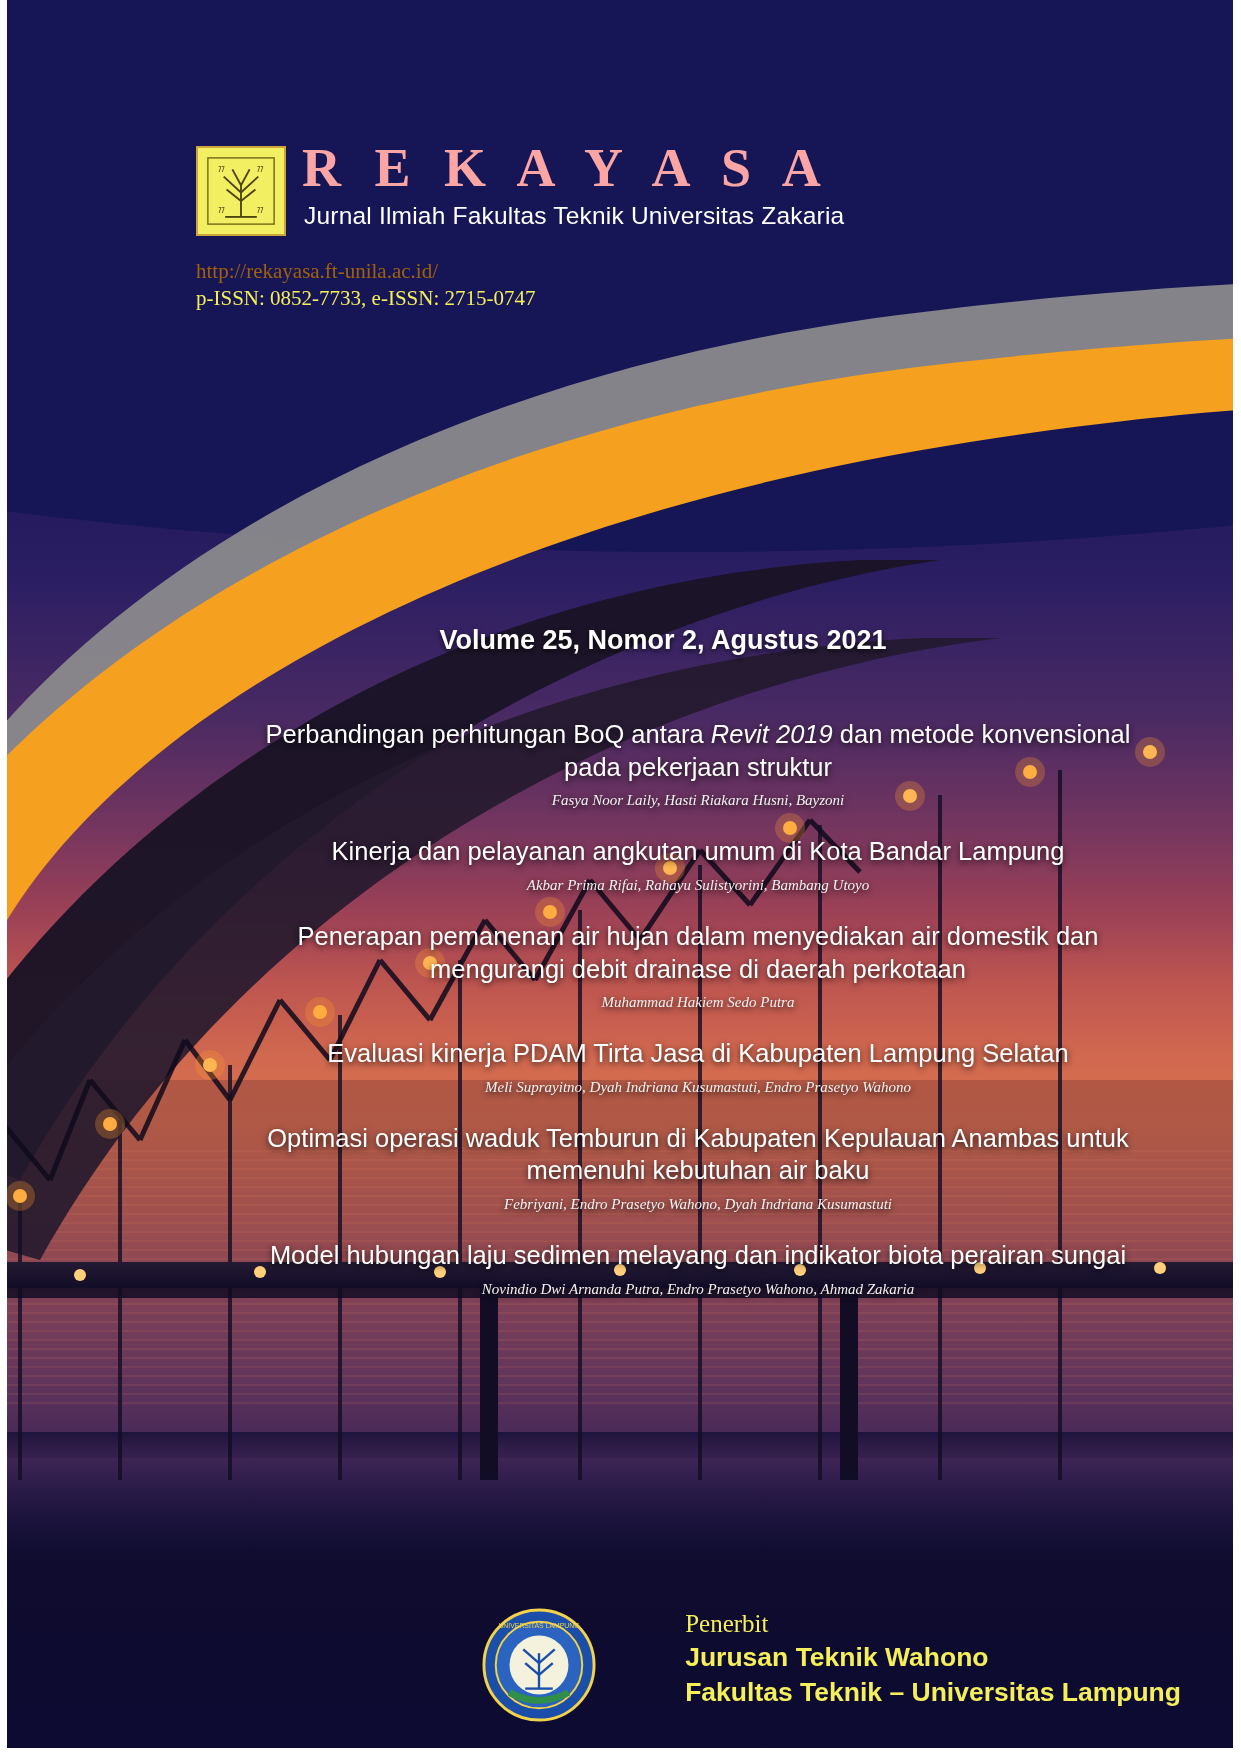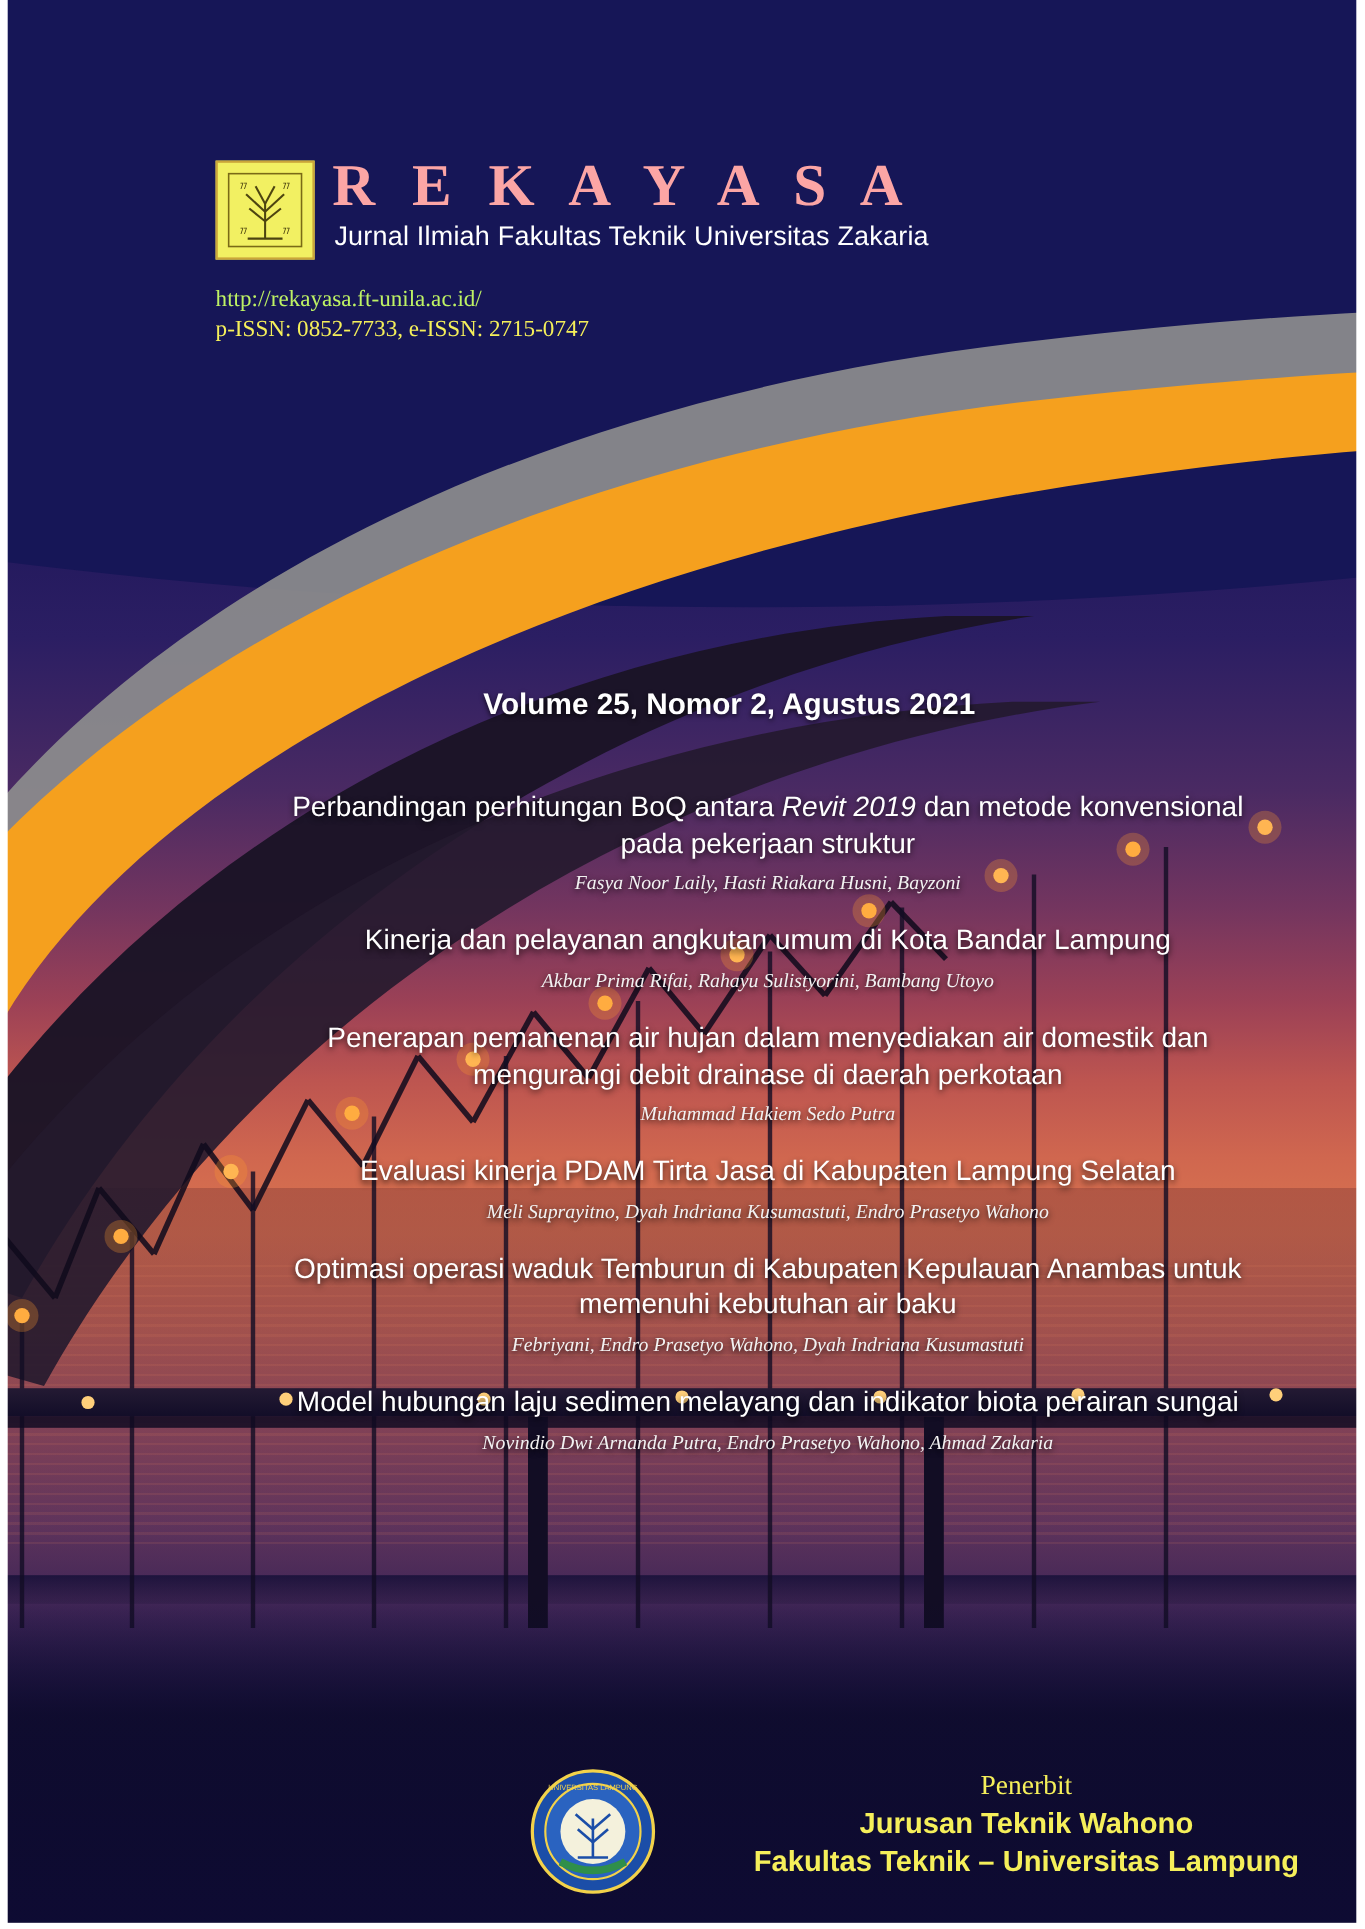--- a/index.html
+++ b/index.html
@@ -157,21 +157,21 @@
     top: 62px;
     font-size: 24.5px;
     color: #ffffff;
     letter-spacing: .2px;
   }
   .journal-url {
     position: absolute;
     left: 0;
     top: 116px;
     font-size: 21px;
-    color: #bef264;
+    color: #a16207;
     line-height: 1.45;
     font-family: "Liberation Serif", serif;
   }
   .journal-issn {
     position: absolute;
     left: 0;
     top: 143px;
     font-size: 21px;
     color: #f5ef5a;
     line-height: 1.45;
@@ -208,33 +208,33 @@
     line-height: 1.28;
     font-weight: 400;
     text-shadow: 0 2px 6px rgba(0,0,0,.8);
     font-family: "Liberation Sans", sans-serif;
   }
   .article-title em {
     font-style: italic;
   }
   .article-authors {
     margin-top: 9px;
-    font-size: 18px;
+    font-size: 15px;
     font-style: italic;
     color: #f2f2f2;
     text-shadow: 0 2px 6px rgba(0,0,0,.85);
     font-family: "Liberation Serif", serif;
   }
 
   
   .publisher {
     position: absolute;
     right: 60px;
     bottom: 44px;
-    text-align: center;
+    text-align: left;
     color: #f5ef5a;
     line-height: 1.32;
   }
   .pub-label {
     font-size: 25px;
     font-weight: 400;
     font-family: "Liberation Serif", serif;
   }
   .pub-dept, .pub-faculty {
     font-size: 26.5px;

